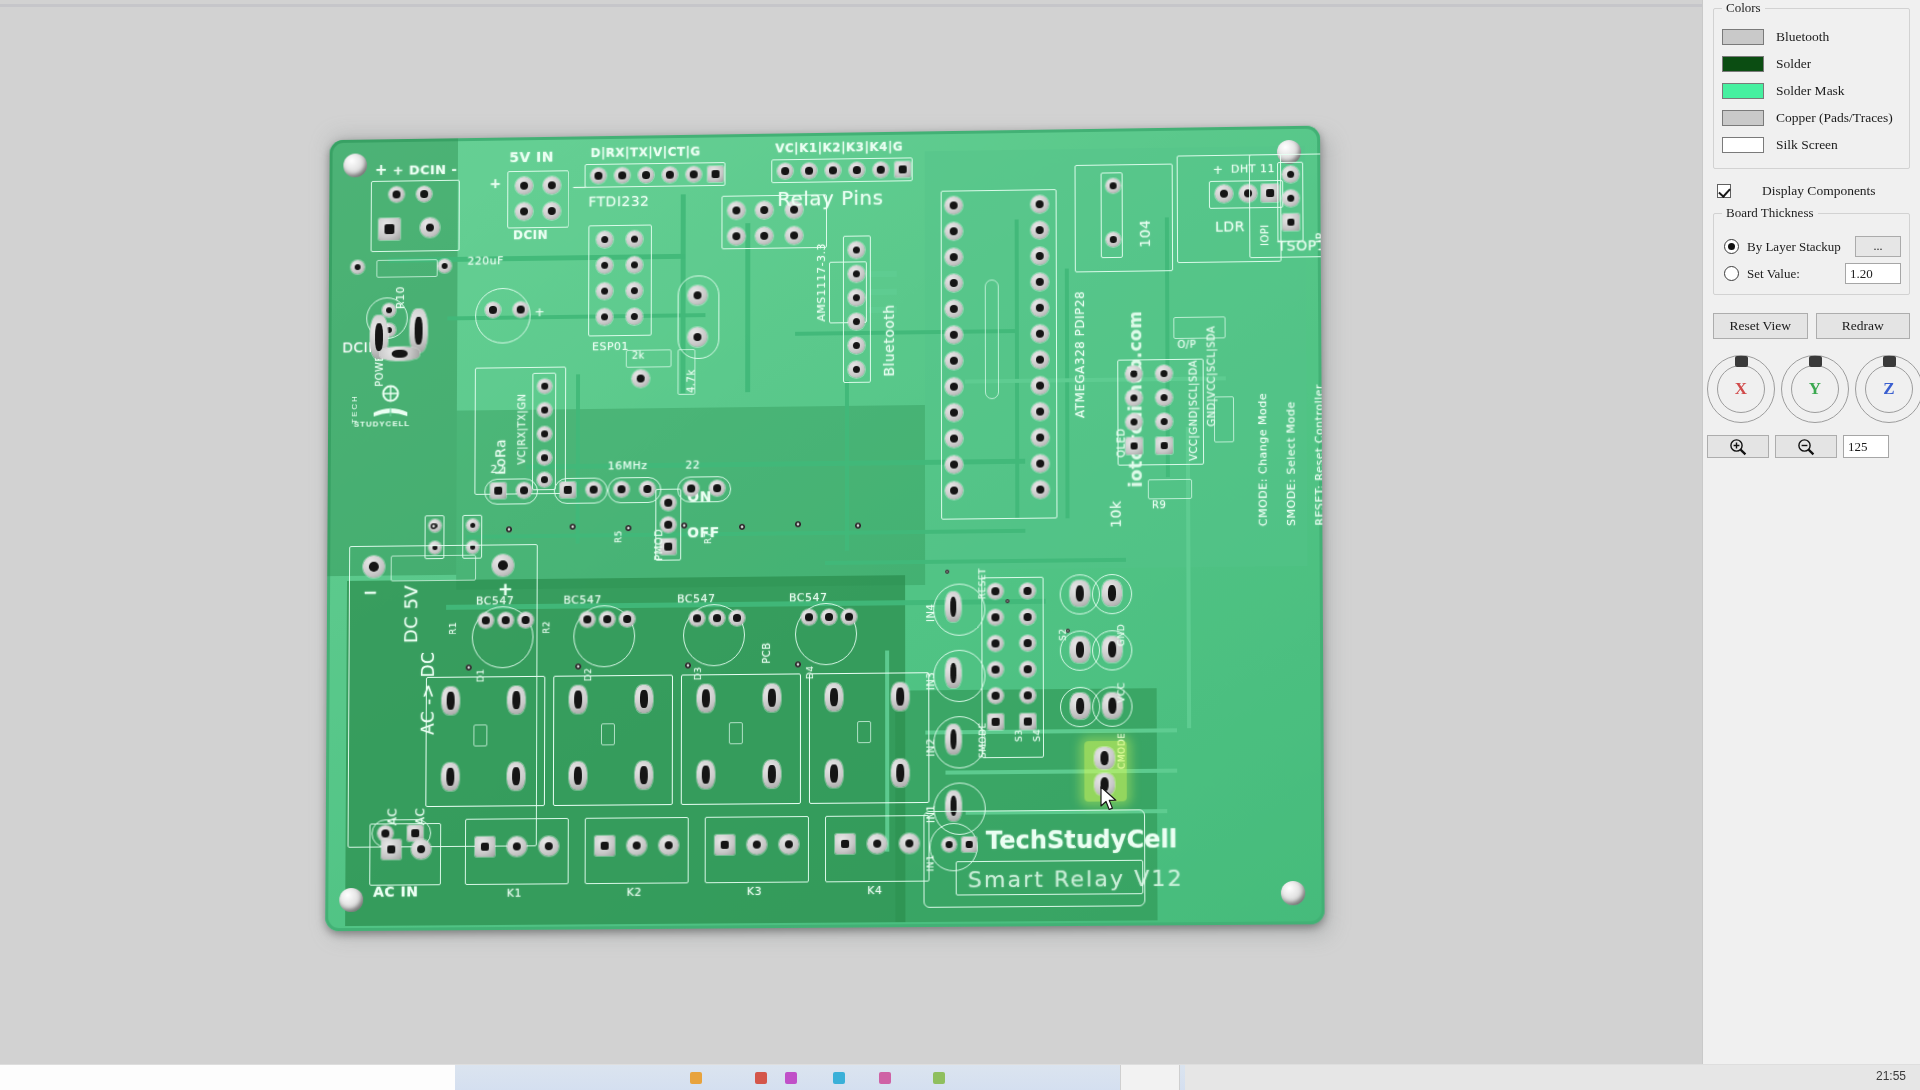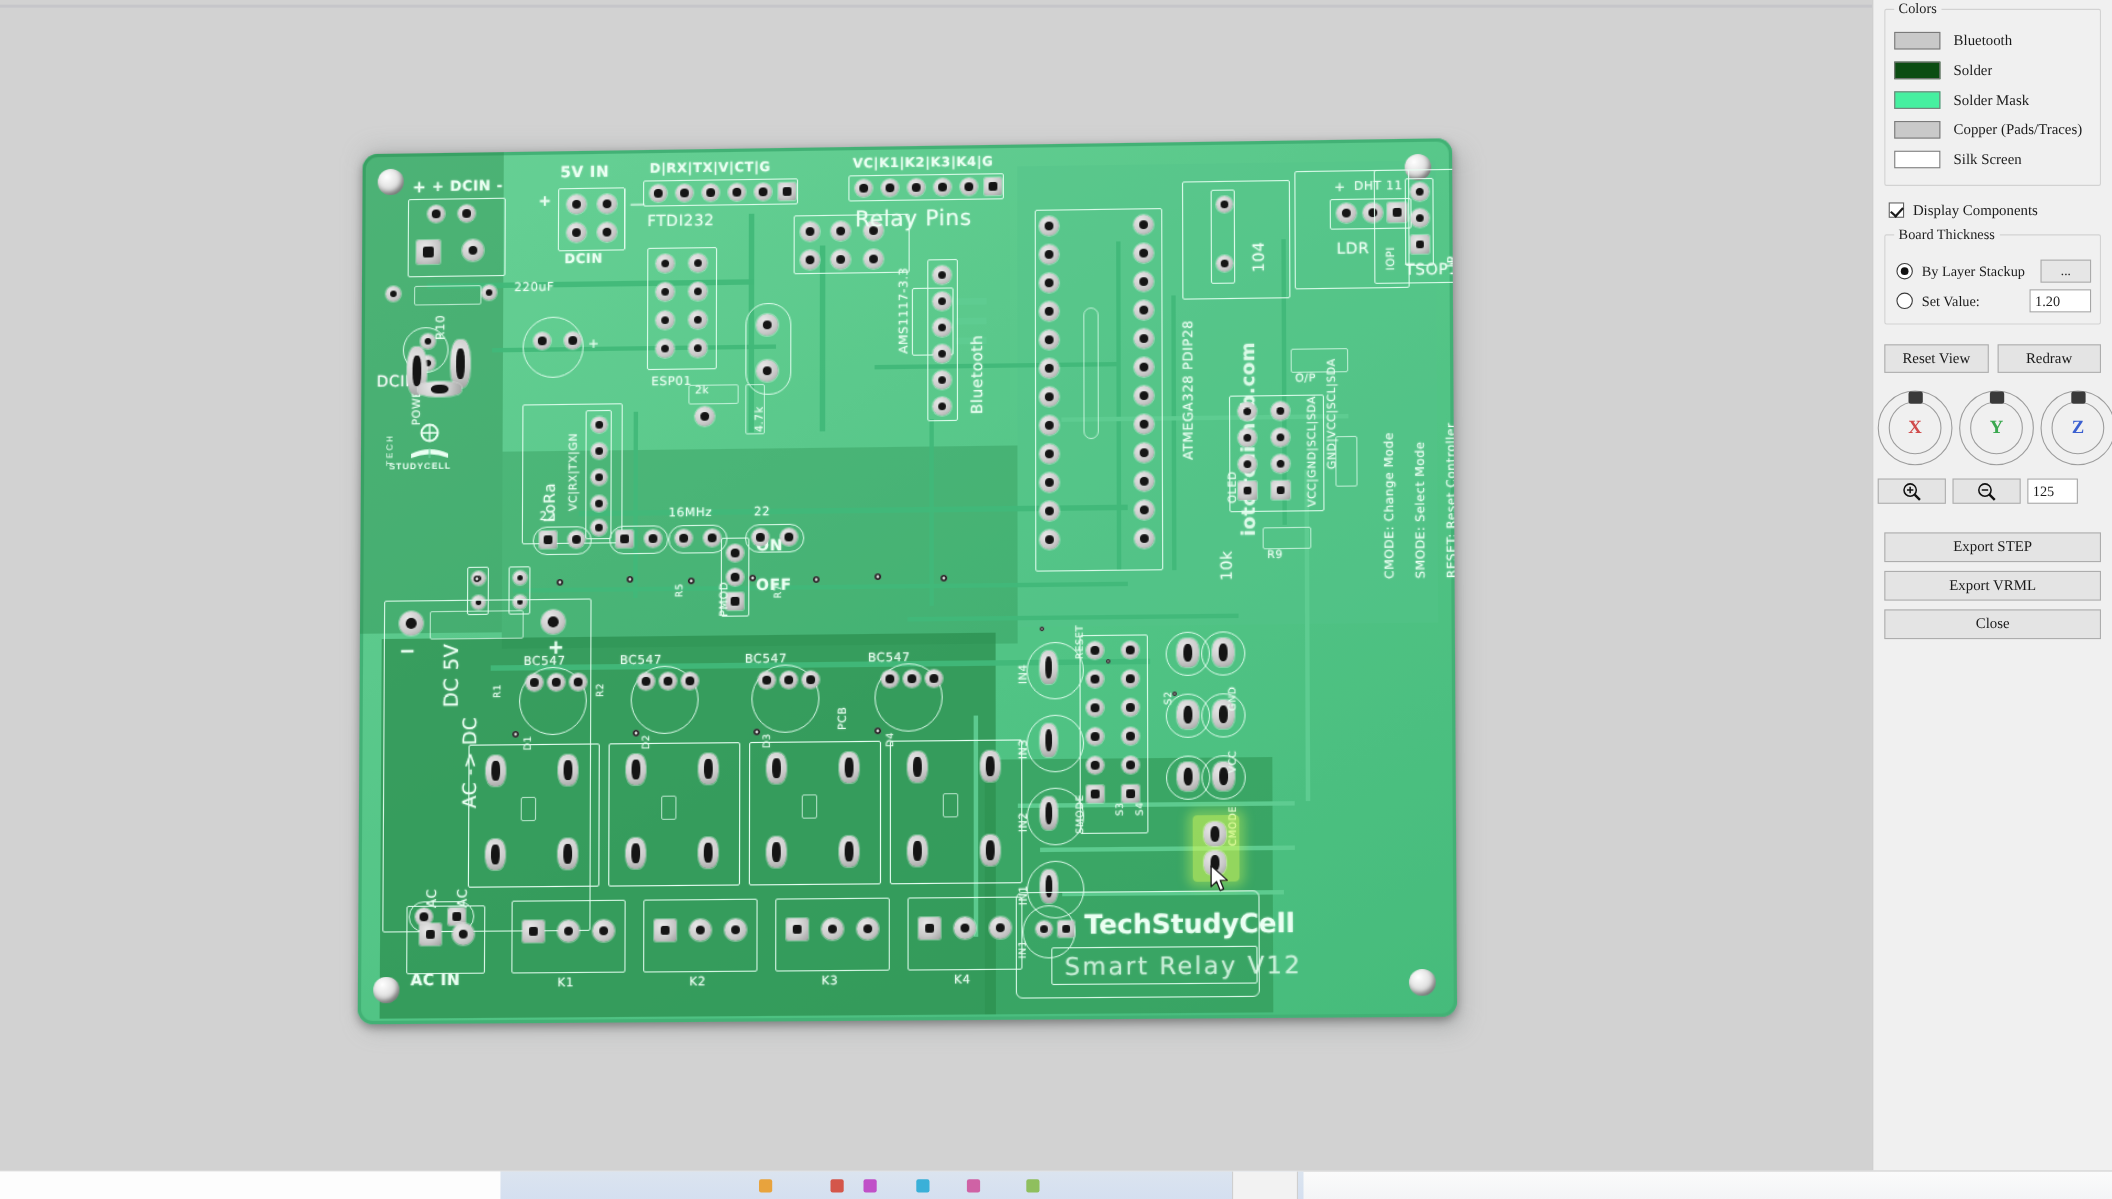--- a/index.html
+++ b/index.html
@@ -719,21 +719,21 @@
       </div>
       <div class="color-row">
         <div class="swatch" style="background:#ffffff"></div>
         <div class="color-label">Silk Screen</div>
       </div>
     </div>
 
     <div style="margin:14px 10px 0 12px;">
       <div class="chk-row">
         <div class="chkbox checked"></div>
-        <div style="font-size:13.5px;">Display Components</div>
+        <div style="font-size:13.5px;margin-left:23px;">Display Components</div>
       </div>
     </div>
 
     <div class="group" style="margin-top:14px;padding-top:16px;">
       <div class="group-title">Board Thickness</div>
       <div class="radio-row">
         <div class="radio on"></div>
         <div>By Layer Stackup</div>
         <div class="spacer"></div>
         <div class="mini-btn">...</div>
@@ -785,33 +785,31 @@
       <div class="zbtn">
         <svg width="18" height="18" viewBox="0 0 18 18">
           <circle cx="7.5" cy="7.5" r="5.6" fill="none" stroke="#111" stroke-width="1.4"></circle>
           <path d="M4.6 7.5 L10.4 7.5" stroke="#111" stroke-width="1.4"></path>
           <path d="M11.6 11.6 L16.4 16.4" stroke="#111" stroke-width="2.2"></path>
         </svg>
       </div>
       <div class="zval">125</div>
     </div>
 
-    <div class="bigbtns" style="margin-top:26px;">
-      <div class="btn">Export STEP</div>
-      <div class="btn">Export VRML</div>
-      <div class="btn" style="margin-top:6px;">Close</div>
-    </div>
   </div>
 
   <div class="taskbar">
     <div class="tb-left"></div>
     <div class="tb-mid">
       <div class="tb-icon" style="left:235px;background:#e8a33d;"></div>
       <div class="tb-icon" style="left:300px;background:#d4564a;"></div>
       <div class="tb-icon" style="left:330px;background:#c050c8;"></div>
       <div class="tb-icon" style="left:378px;background:#3ab0d8;"></div>
       <div class="tb-icon" style="left:424px;background:#cf62a5;"></div>
       <div class="tb-icon" style="left:478px;background:#8fbf5e;"></div>
     </div>
     <div class="tb-activebar"></div>
+    <div class="tb-right">
+      <div class="tb-clock">21:55</div>
+    </div>
   </div>
 
 </div>
 
 </body></html>

